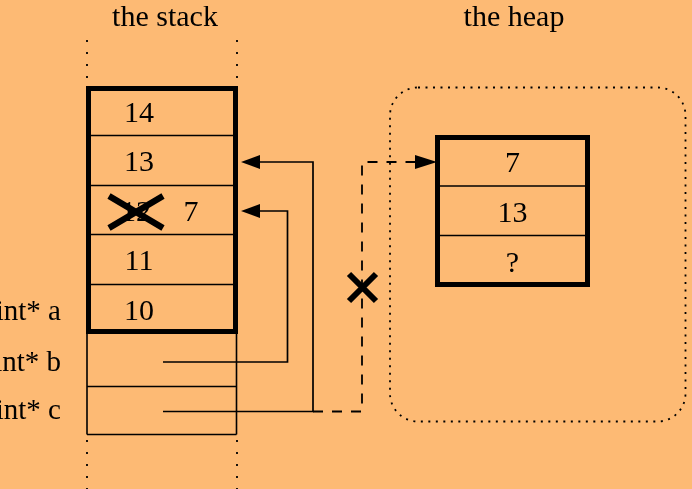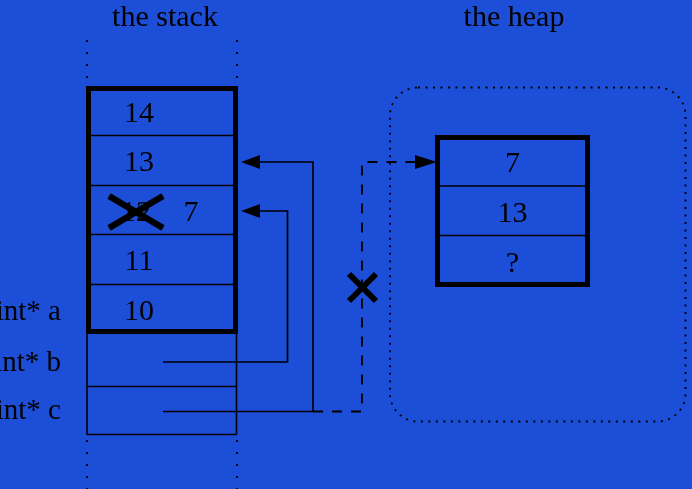--- a/index.html
+++ b/index.html
@@ -4,21 +4,21 @@
 <style>
   html, body {
     margin: 0;
     padding: 0;
     background: #ffffff;
   }
   .diagram-wrap {
     width: 692px;
     height: 489px;
     position: relative;
-    background: #1d4ed8;
+    background: #fdba74;
     overflow: hidden;
   }
   svg text {
     font-family: "Liberation Serif", "DejaVu Serif", serif;
     font-size: 30px;
     fill: #000000;
   }
   svg .lbl { font-size: 29px; }
   .ink-line { stroke: #000000; fill: none; }
 </style>

